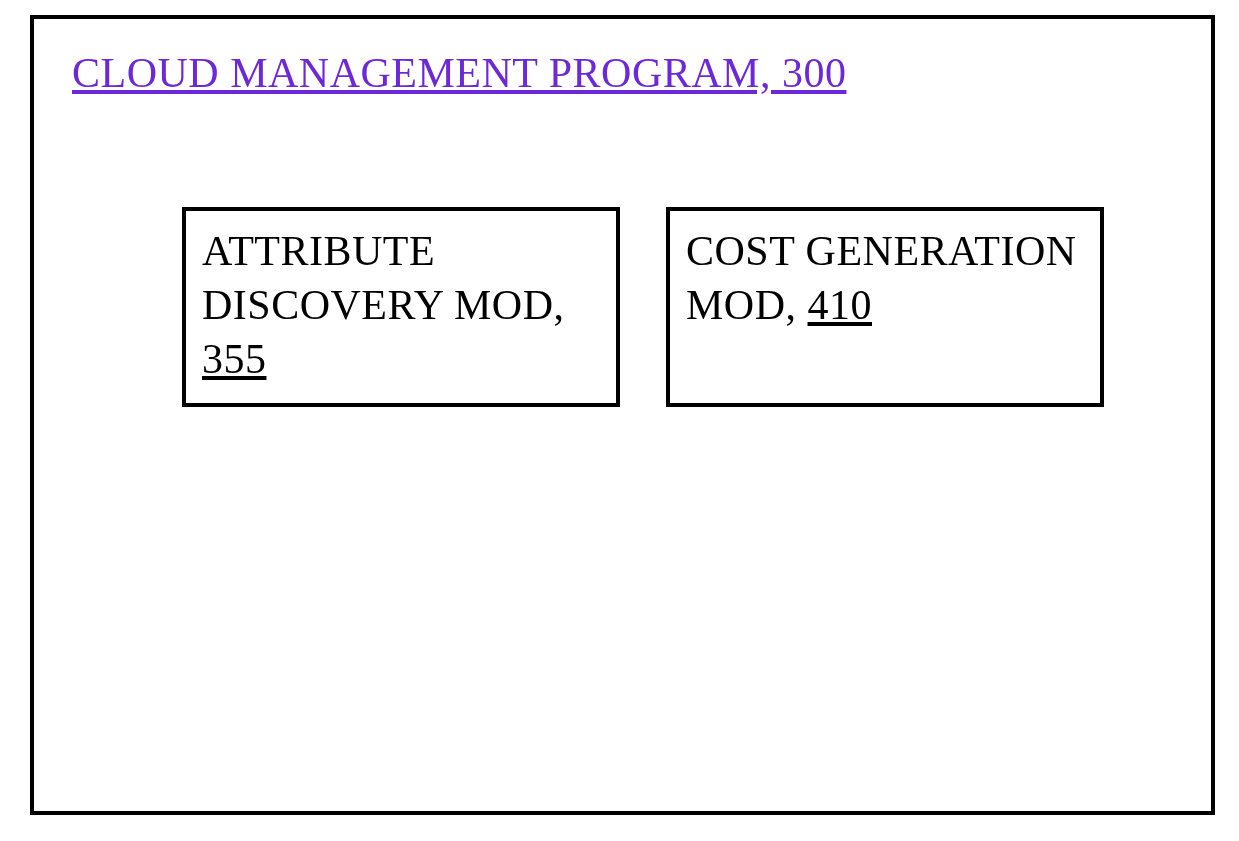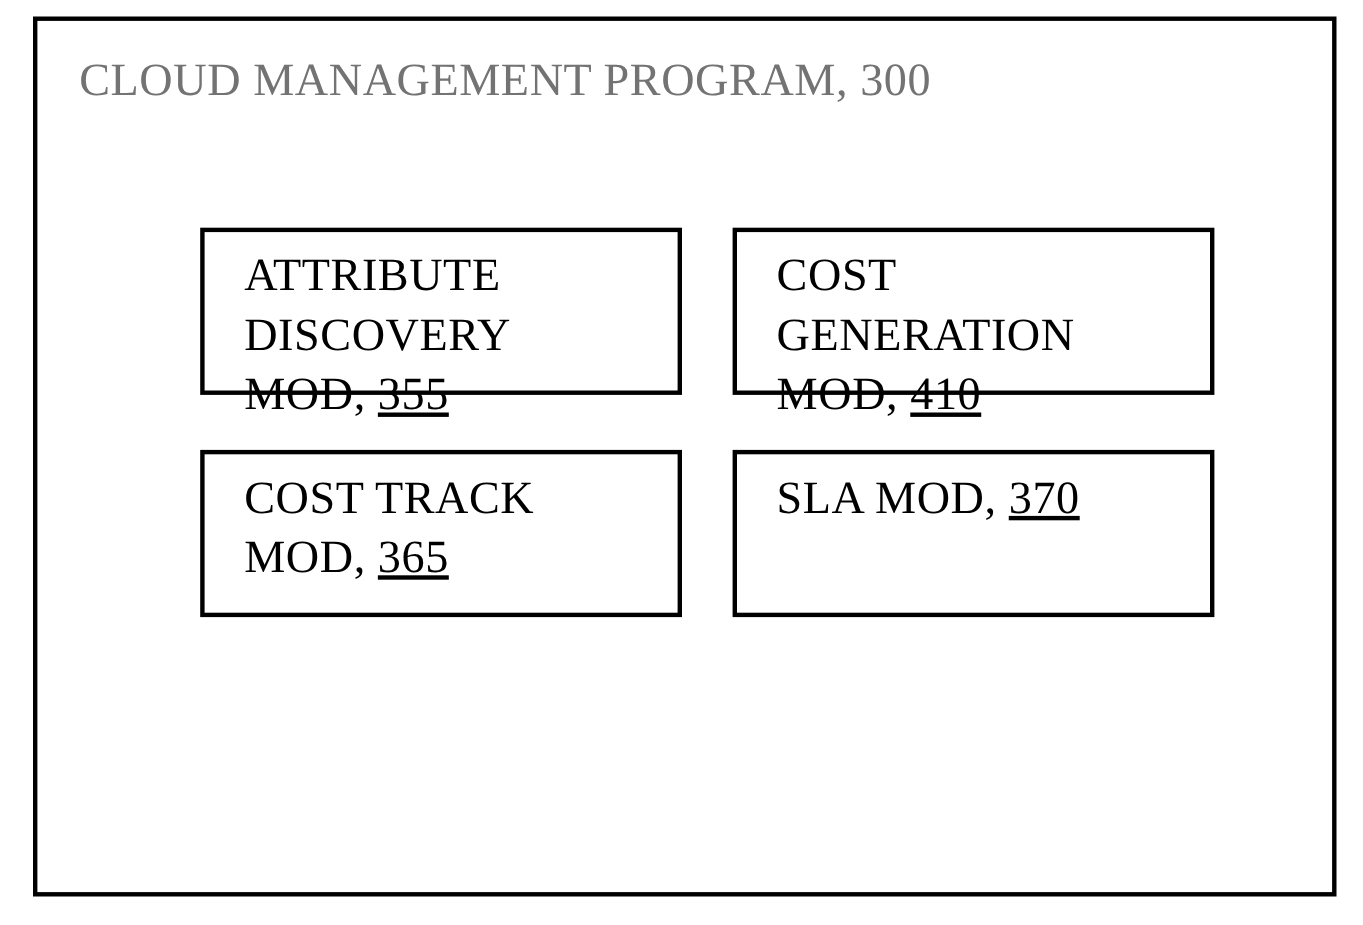--- a/index.html
+++ b/index.html
@@ -19,39 +19,40 @@
       left: 30px;
       top: 15px;
       width: 1185px;
       height: 800px;
       border: 4px solid #000000;
       padding: 30px 38px;
     }
     .header-title {
       font-size: 42px;
       letter-spacing: 0.5px;
-      color: #737373;
+      color: #6d28d9;
       margin-bottom: 110px;
       white-space: nowrap;
+      text-decoration: underline;
     }
     .grid {
       display: flex;
       flex-direction: column;
       gap: 50px;
       margin-left: 110px;
     }
     .row {
       display: flex;
       gap: 46px;
     }
     .module-box {
       border: 4px solid #000000;
       width: 438px;
-      height: 152px;
-      padding: 14px 36px;
+      height: 200px;
+      padding: 14px 16px;
       font-size: 42px;
       line-height: 1.28;
       letter-spacing: 0.5px;
       color: #000000;
     }
     .module-label {
       display: inline;
     }
     .module-ref {
       display: inline;
@@ -66,22 +67,14 @@
 
   <div class="grid">
     <div class="row">
       <div class="module-box">
         <span class="module-label">ATTRIBUTE DISCOVERY MOD, </span><span class="module-ref">355</span>
       </div>
       <div class="module-box">
         <span class="module-label">COST GENERATION MOD, </span><span class="module-ref">410</span>
       </div>
     </div>
-    <div class="row">
-      <div class="module-box">
-        <span class="module-label">COST TRACK MOD, </span><span class="module-ref">365</span>
-      </div>
-      <div class="module-box">
-        <span class="module-label">SLA MOD, </span><span class="module-ref">370</span>
-      </div>
-    </div>
   </div>
 </div>
 
 </body></html>

